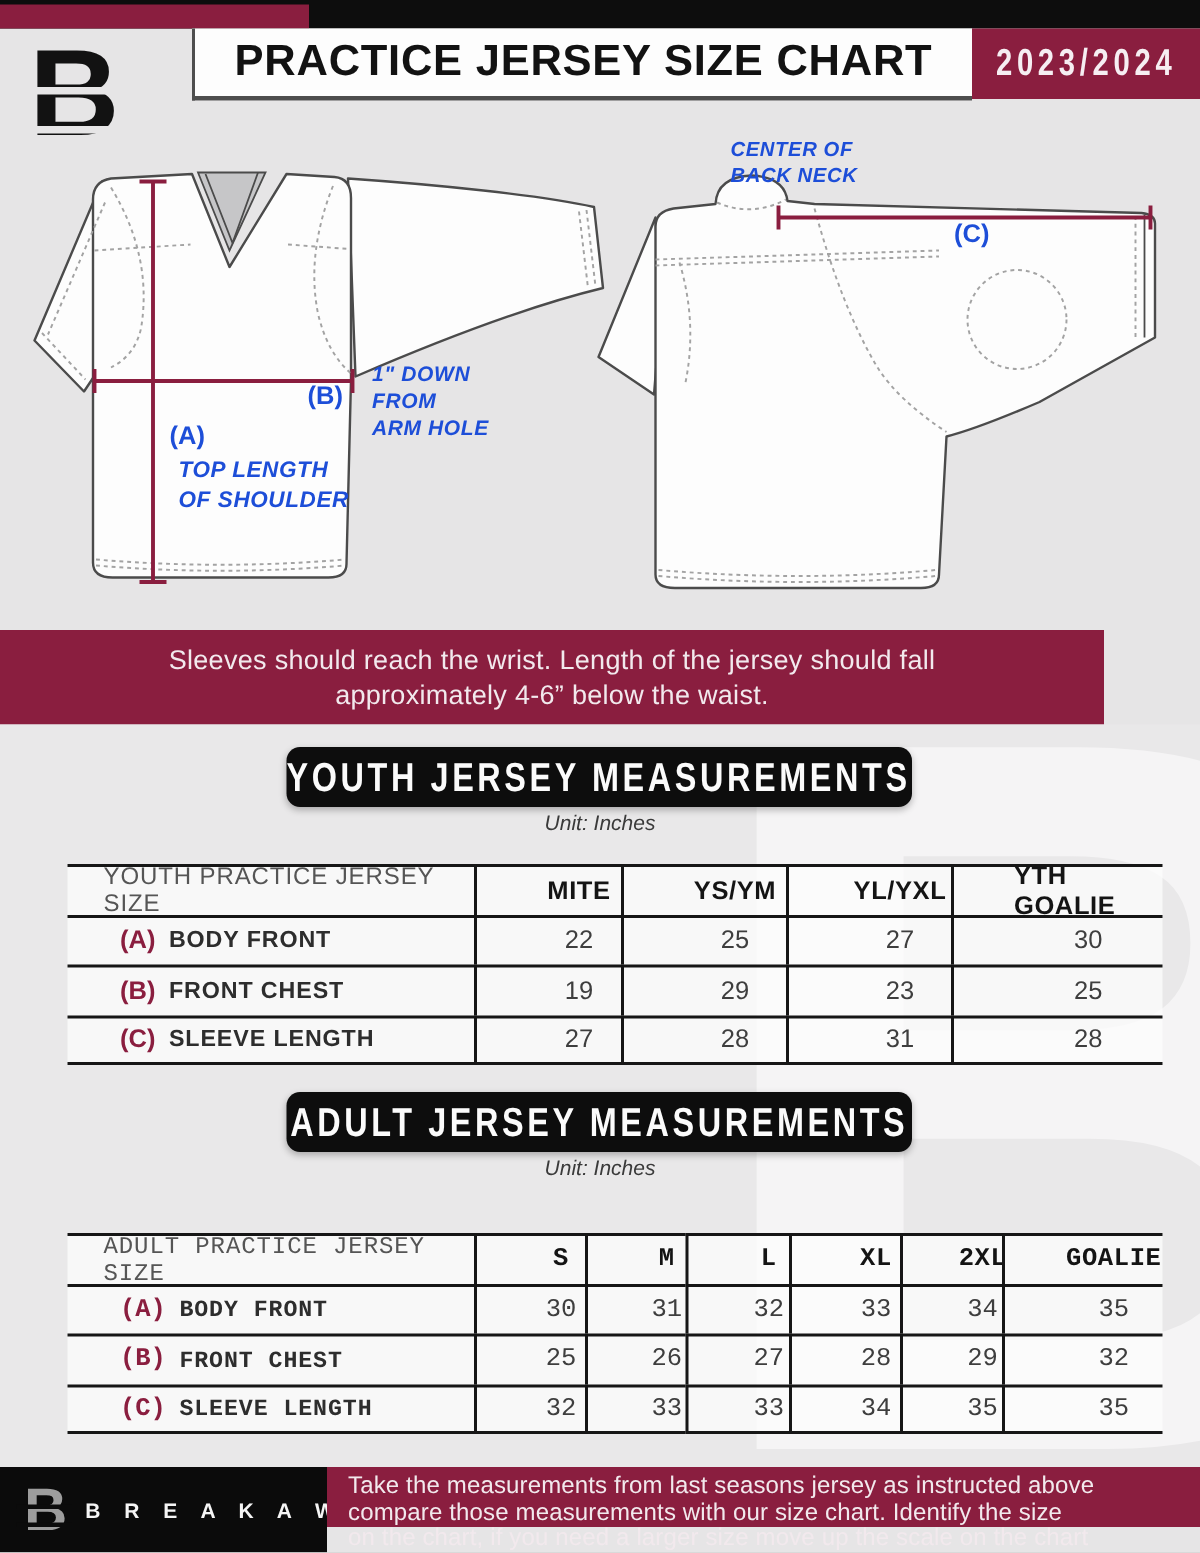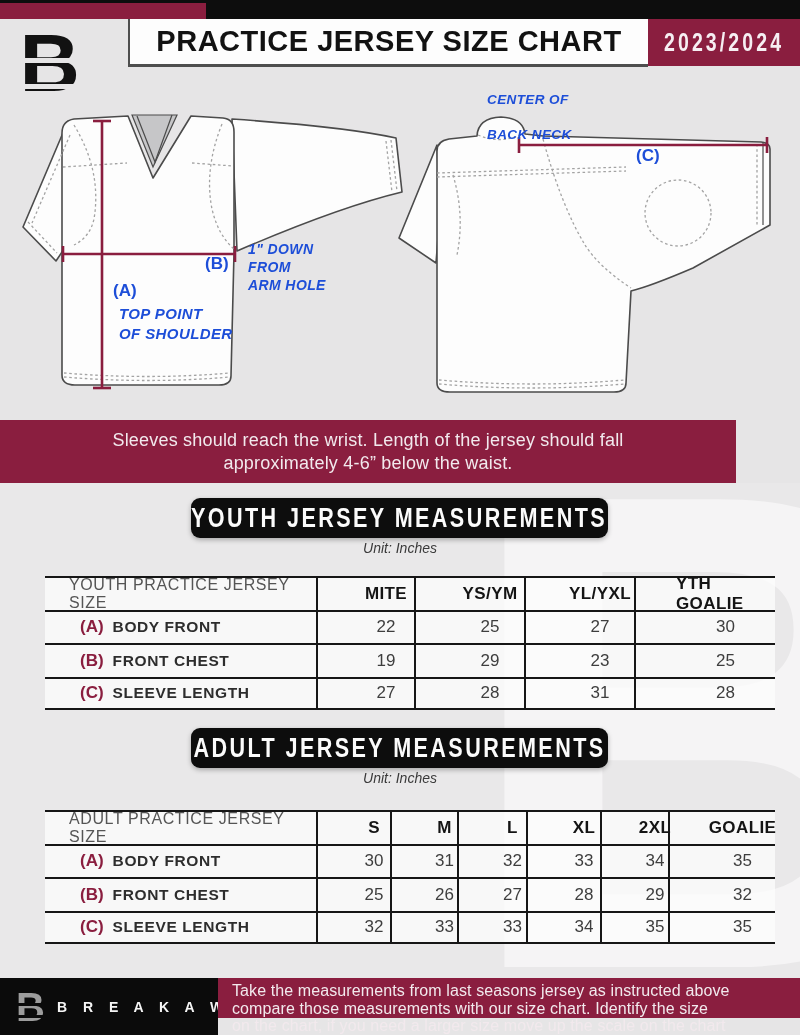--- a/index.html
+++ b/index.html
@@ -63,21 +63,21 @@
     display:inline-block; color:#fbfbfb; font-size:27px; font-weight:700;
     letter-spacing:3px; transform:scaleX(.8); white-space:nowrap;
   }
   .pill-youth { top:15px; } .pill-adult { top:245px; }
   .unit { position:absolute; left:0; width:800px; text-align:center; z-index:2;
           font-style:italic; font-size:14px; font-weight:500; color:#3a3a3a; }
   .unit-youth { top:57px; } .unit-adult { top:287px; }
   
   .mtable { position:absolute; left:45px; width:730px; display:grid; z-index:1; }
   .ytable { top:93px;  grid-template-columns:271px 98px 110px 110px 141px; grid-auto-rows:33.5px; }
-  .atable { top:327px; grid-template-columns:271px 74px 67px 69px 74px 68px 107px; grid-auto-rows:33.5px; }
+  .atable { top:339px; grid-template-columns:271px 74px 67px 69px 74px 68px 107px; grid-auto-rows:33.5px;font-family:Liberation Mono, monospace; }
   .cell { border-top:2px solid #161616; background:rgba(253,253,253,.78);
           display:flex; align-items:center; justify-content:center; }
   .cell.v { border-left:2px solid #161616; }
   .cell.bb { border-bottom:2px solid #161616; }
   .cell.lab { justify-content:flex-start; padding-left:24px; }
   .lab-head { font-size:16px; font-weight:500; color:#555; letter-spacing:.6px; }
   .size-head { font-size:17px; font-weight:700; color:#141414; letter-spacing:.4px;padding-left:40px; }
   .cell .key { color:#8a1e3f; font-weight:800; font-size:17px; margin:0 9px 0 11px; }
   .cell .rlabel { font-size:15.5px; font-weight:600; color:#2d2d2d; letter-spacing:.6px; }
   .cell.val { font-size:17px; font-weight:500; color:#3e3e3e;padding-left:40px; }
@@ -171,32 +171,32 @@
       </g>
       <g class="measure">
         <line x1="126" y1="50" x2="374" y2="50"></line>
         <line x1="126" y1="42" x2="126" y2="58"></line>
         <line x1="374" y1="42" x2="374" y2="58"></line>
       </g>
     </svg>
 
     <div class="ann ann-key" style="left:113px; top:281px;">(A)</div>
     <div class="ann ann-note" style="left:119px; top:304px; font-size:15px;">
-      <div style="line-height:20px;">TOP POINT</div>
+      <div style="line-height:20px;">TOP LENGTH</div>
       <div style="line-height:20px;">OF SHOULDER</div>
     </div>
     <div class="ann ann-key" style="left:205px; top:254px;">(B)</div>
     <div class="ann ann-note" style="left:248px; top:240px; font-size:14px;">
       <div>1" DOWN</div>
       <div>FROM</div>
       <div>ARM HOLE</div>
     </div>
     <div class="ann ann-note" style="left:487px; top:91px; font-size:13.5px;">
       <div style="line-height:17px;">CENTER OF</div>
-      <div style="line-height:17px;margin-top:18px;">BACK NECK</div>
+      <div style="line-height:17px;">BACK NECK</div>
     </div>
     <div class="ann ann-key" style="left:636px; top:146px;">(C)</div>
   </section>
 
   <section class="banner">
     <div>Sleeves should reach the wrist. Length of the jersey should fall</div>
     <div>approximately 4-6” below the waist.</div>
   </section>
 
   <section class="sec-main">

